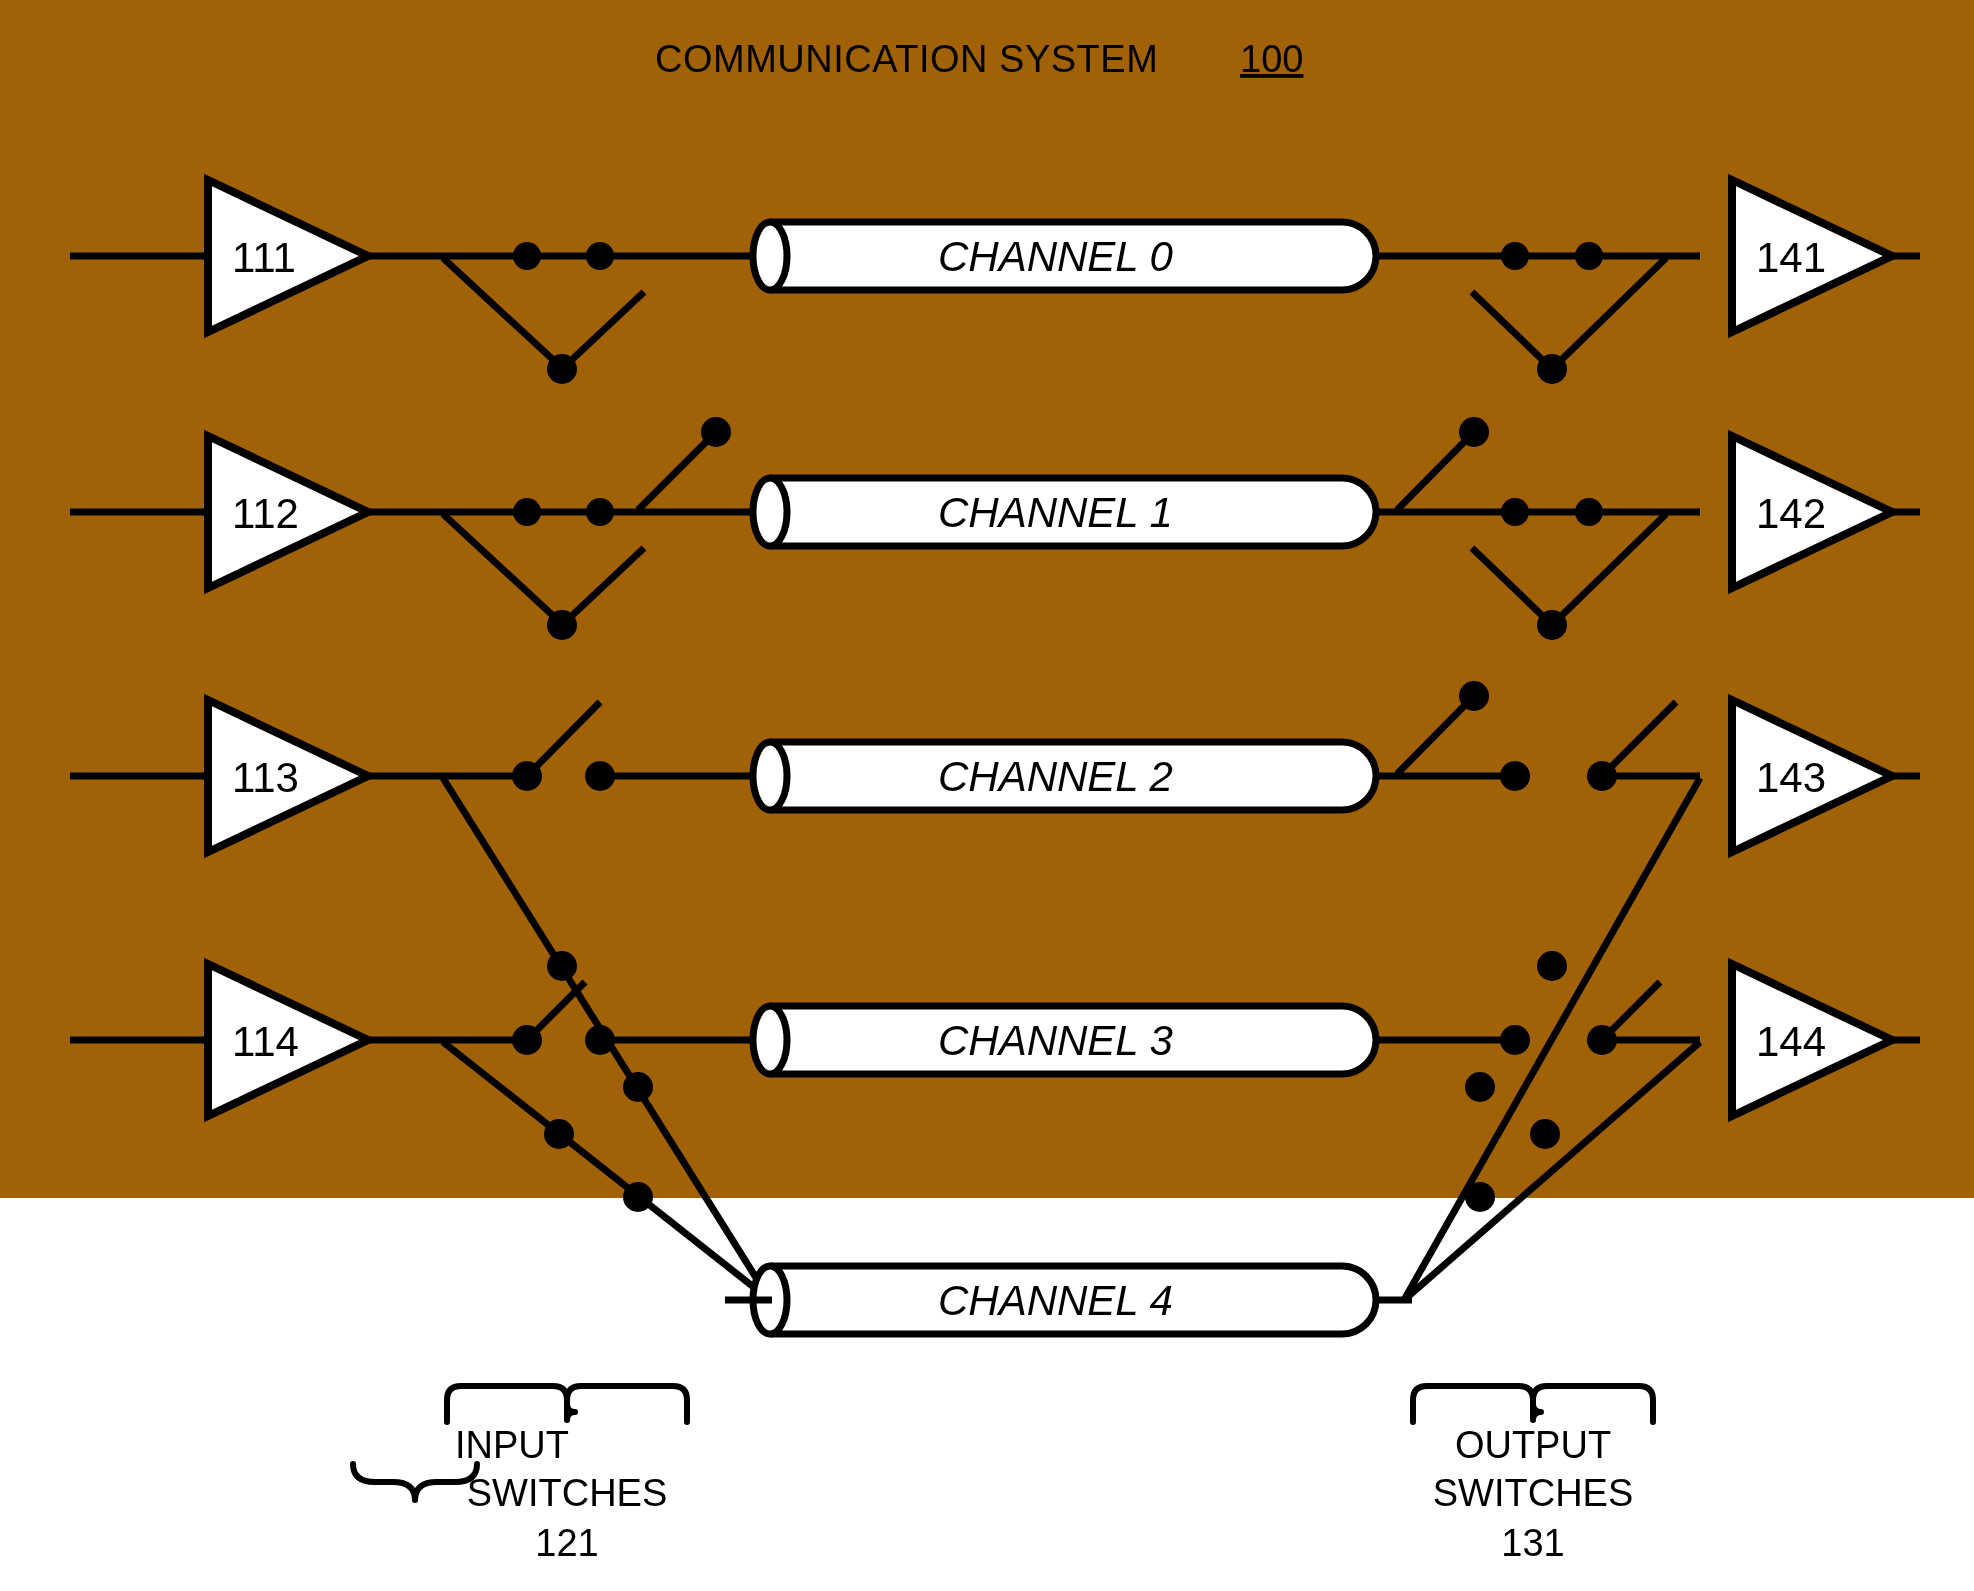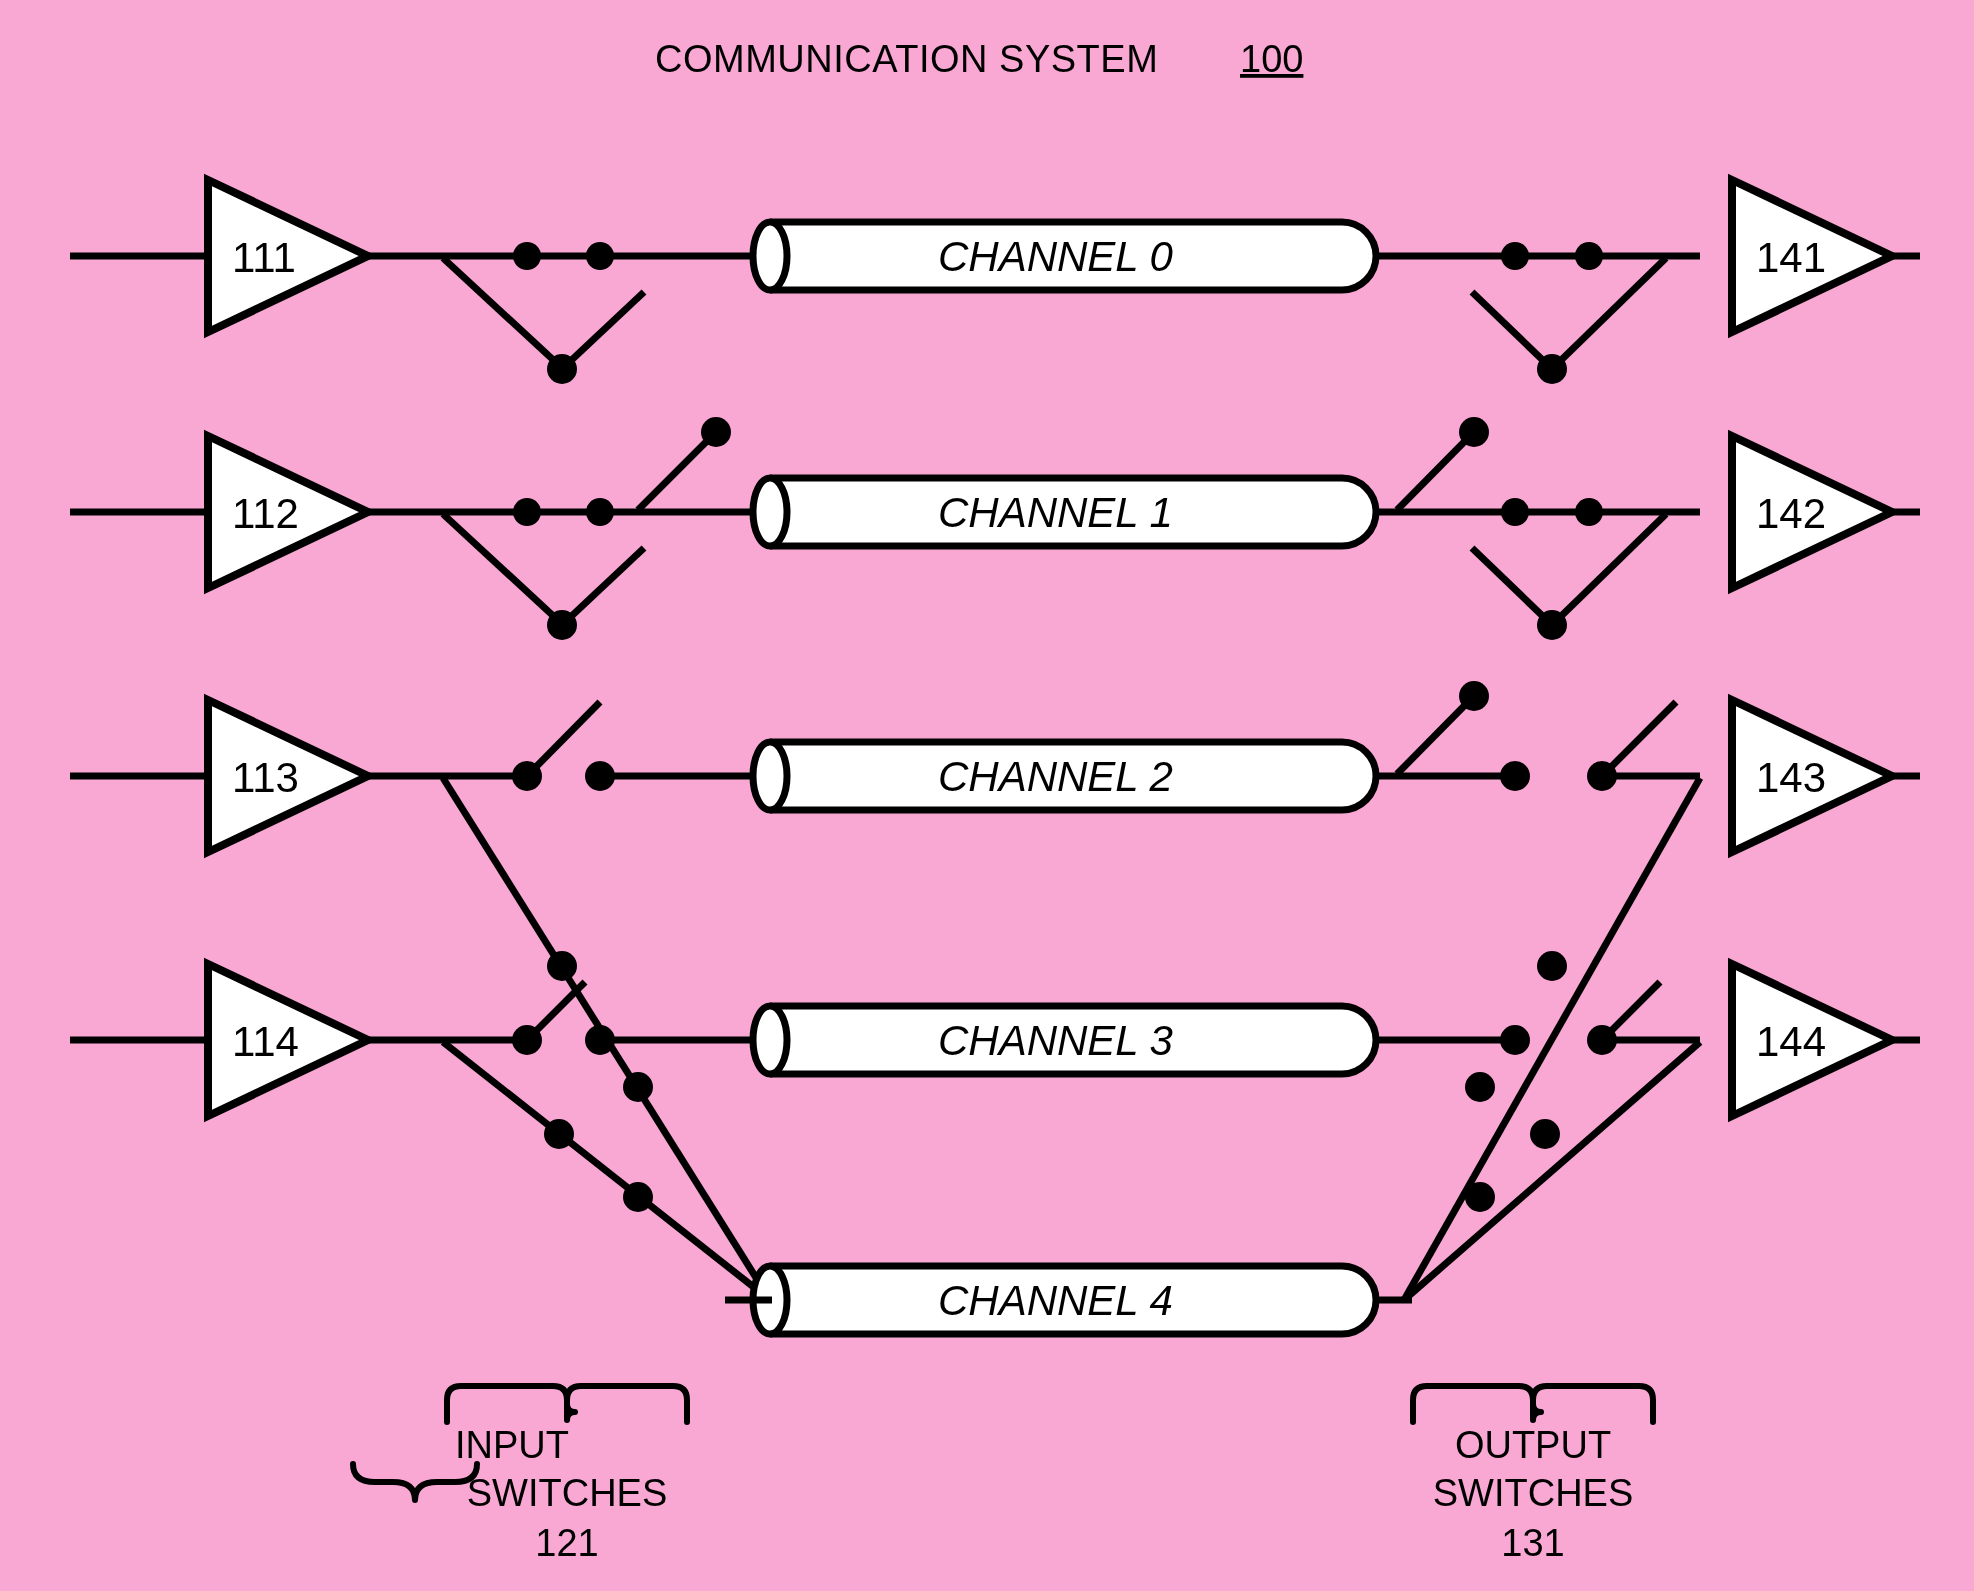--- a/index.html
+++ b/index.html
@@ -11,22 +11,22 @@
   body {
     width: 1974px;
     height: 1591px;
     font-family: "Liberation Sans", sans-serif;
     color: #000000;
     overflow: hidden;
   }
   #figure-root {
     position: relative;
     width: 1974px;
-    height: 1591px;
-    background: #f9a8d4;
+    height: 1198px;
+    background: #a16207;
   }
   svg#figure-svg {
     display: block;
     width: 1974px;
     height: 1591px;
   }
   .wire {
     stroke: #000000;
     stroke-width: 7;
     fill: none;

